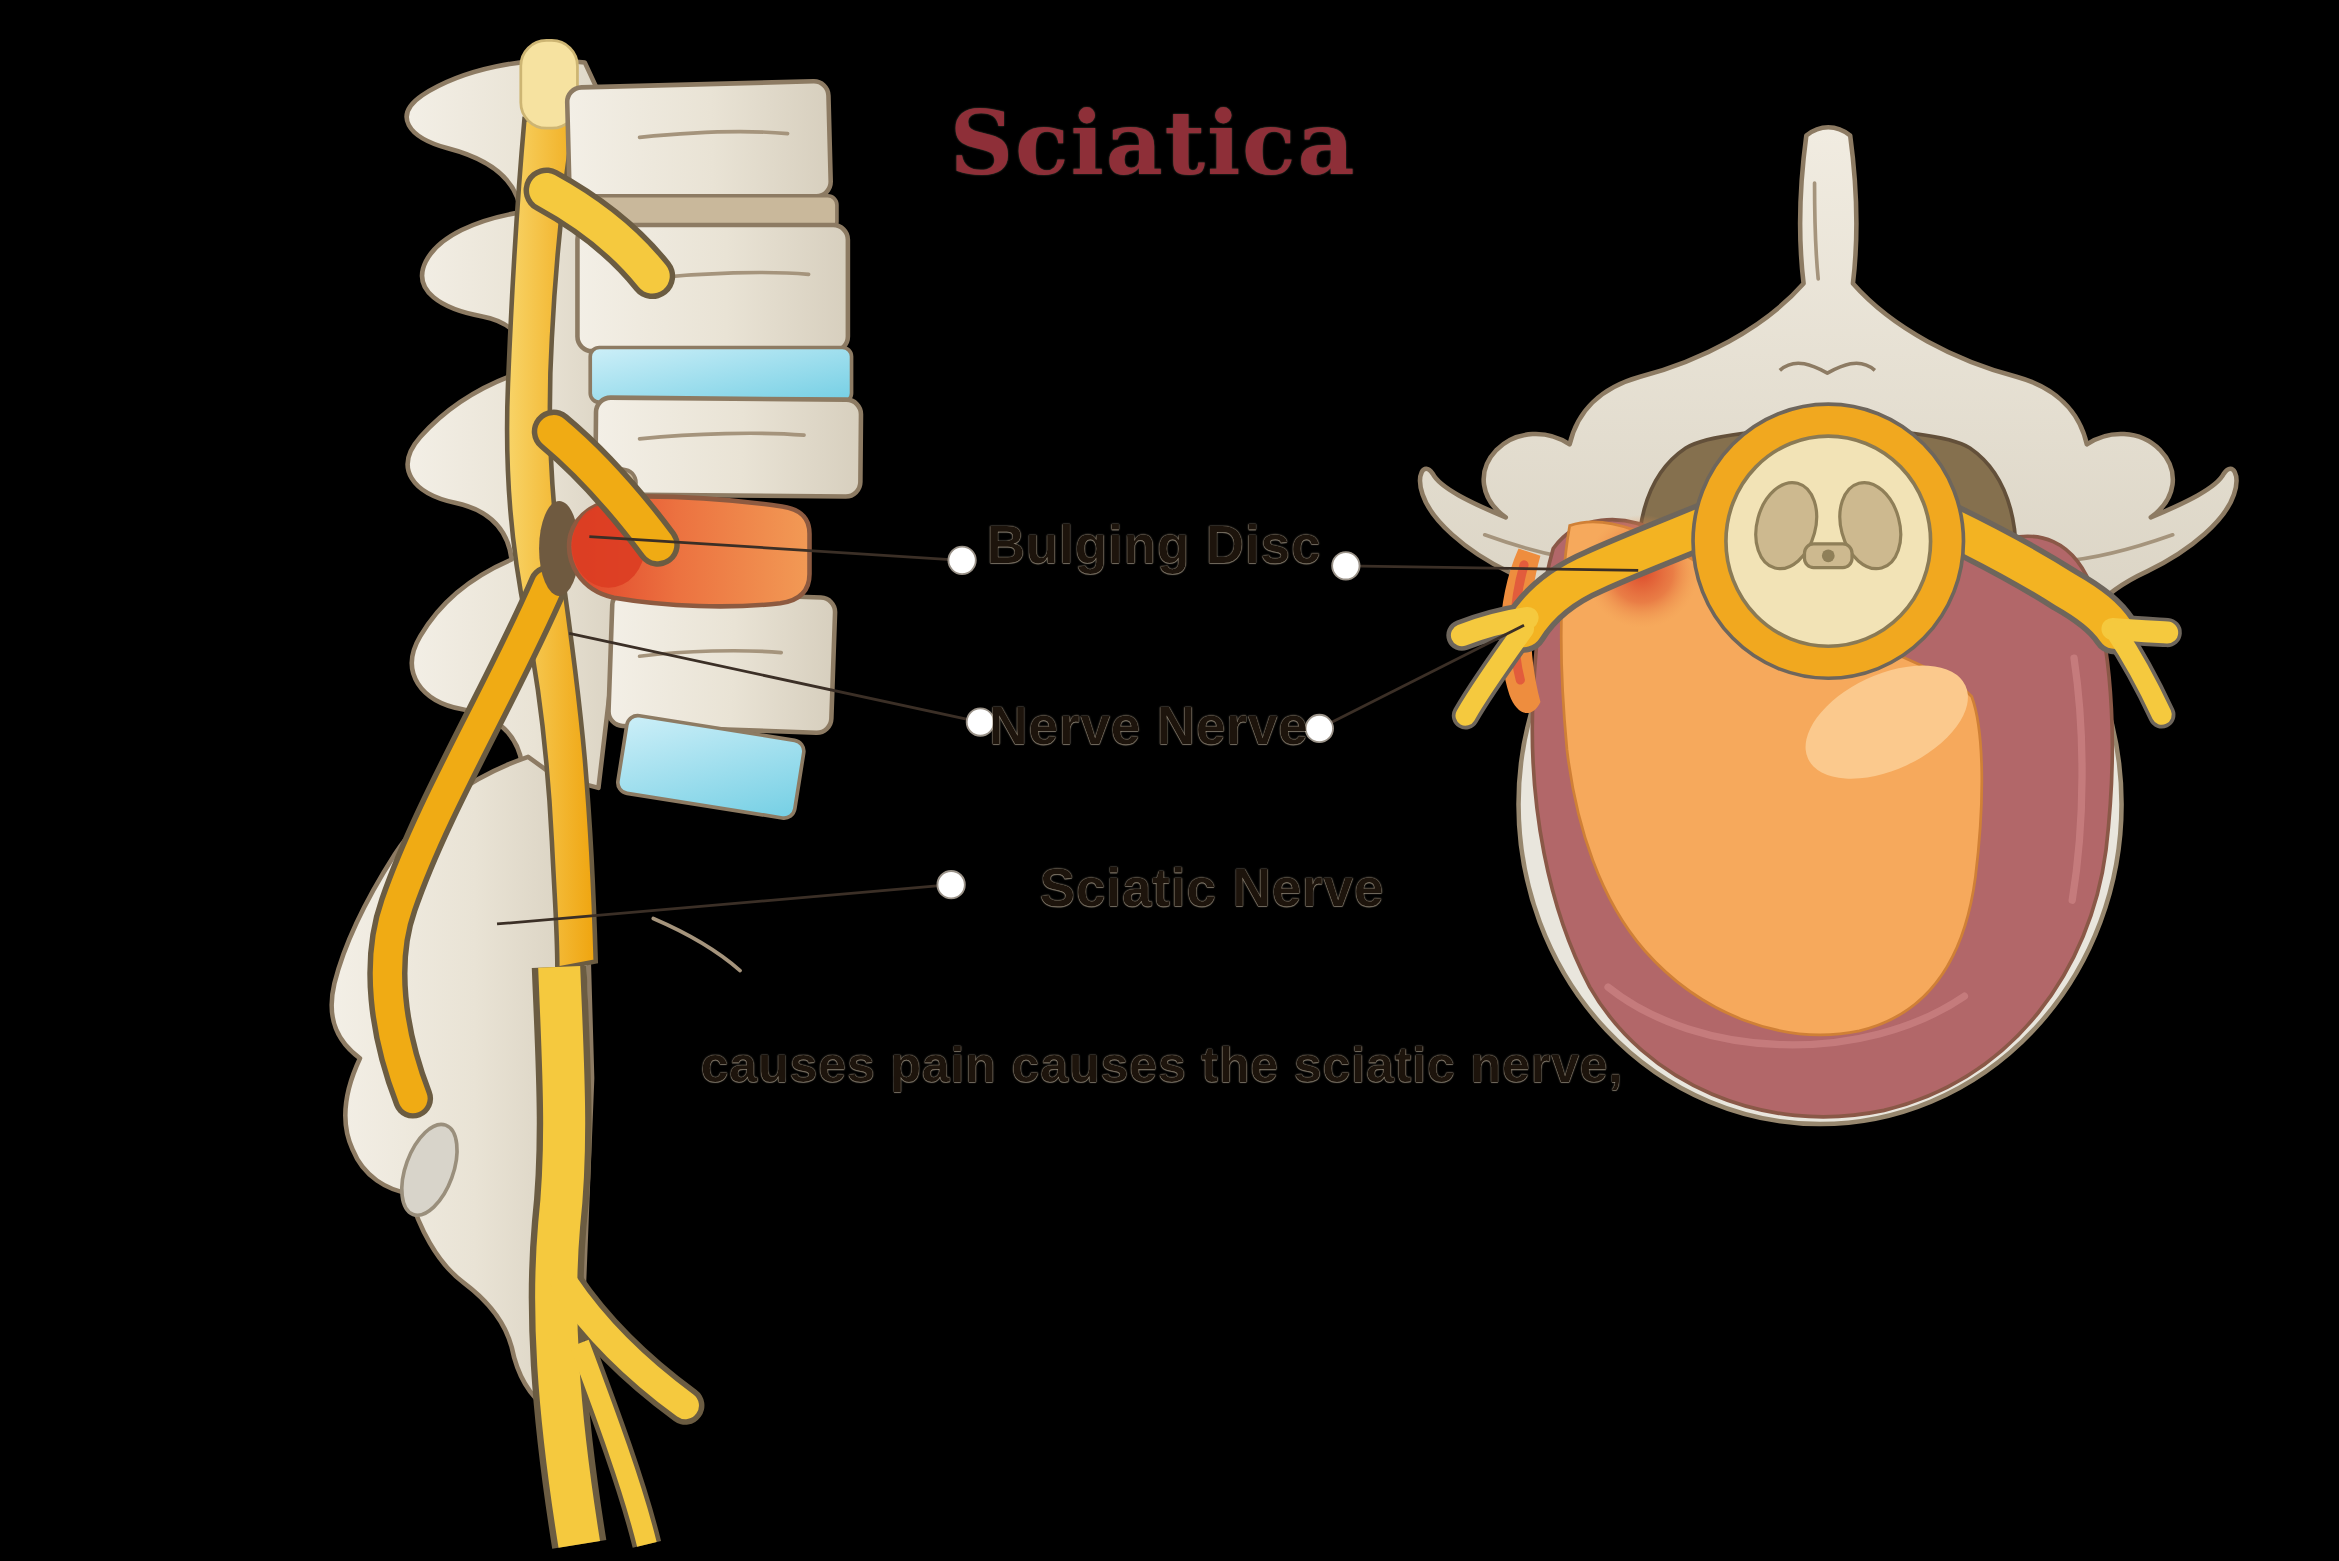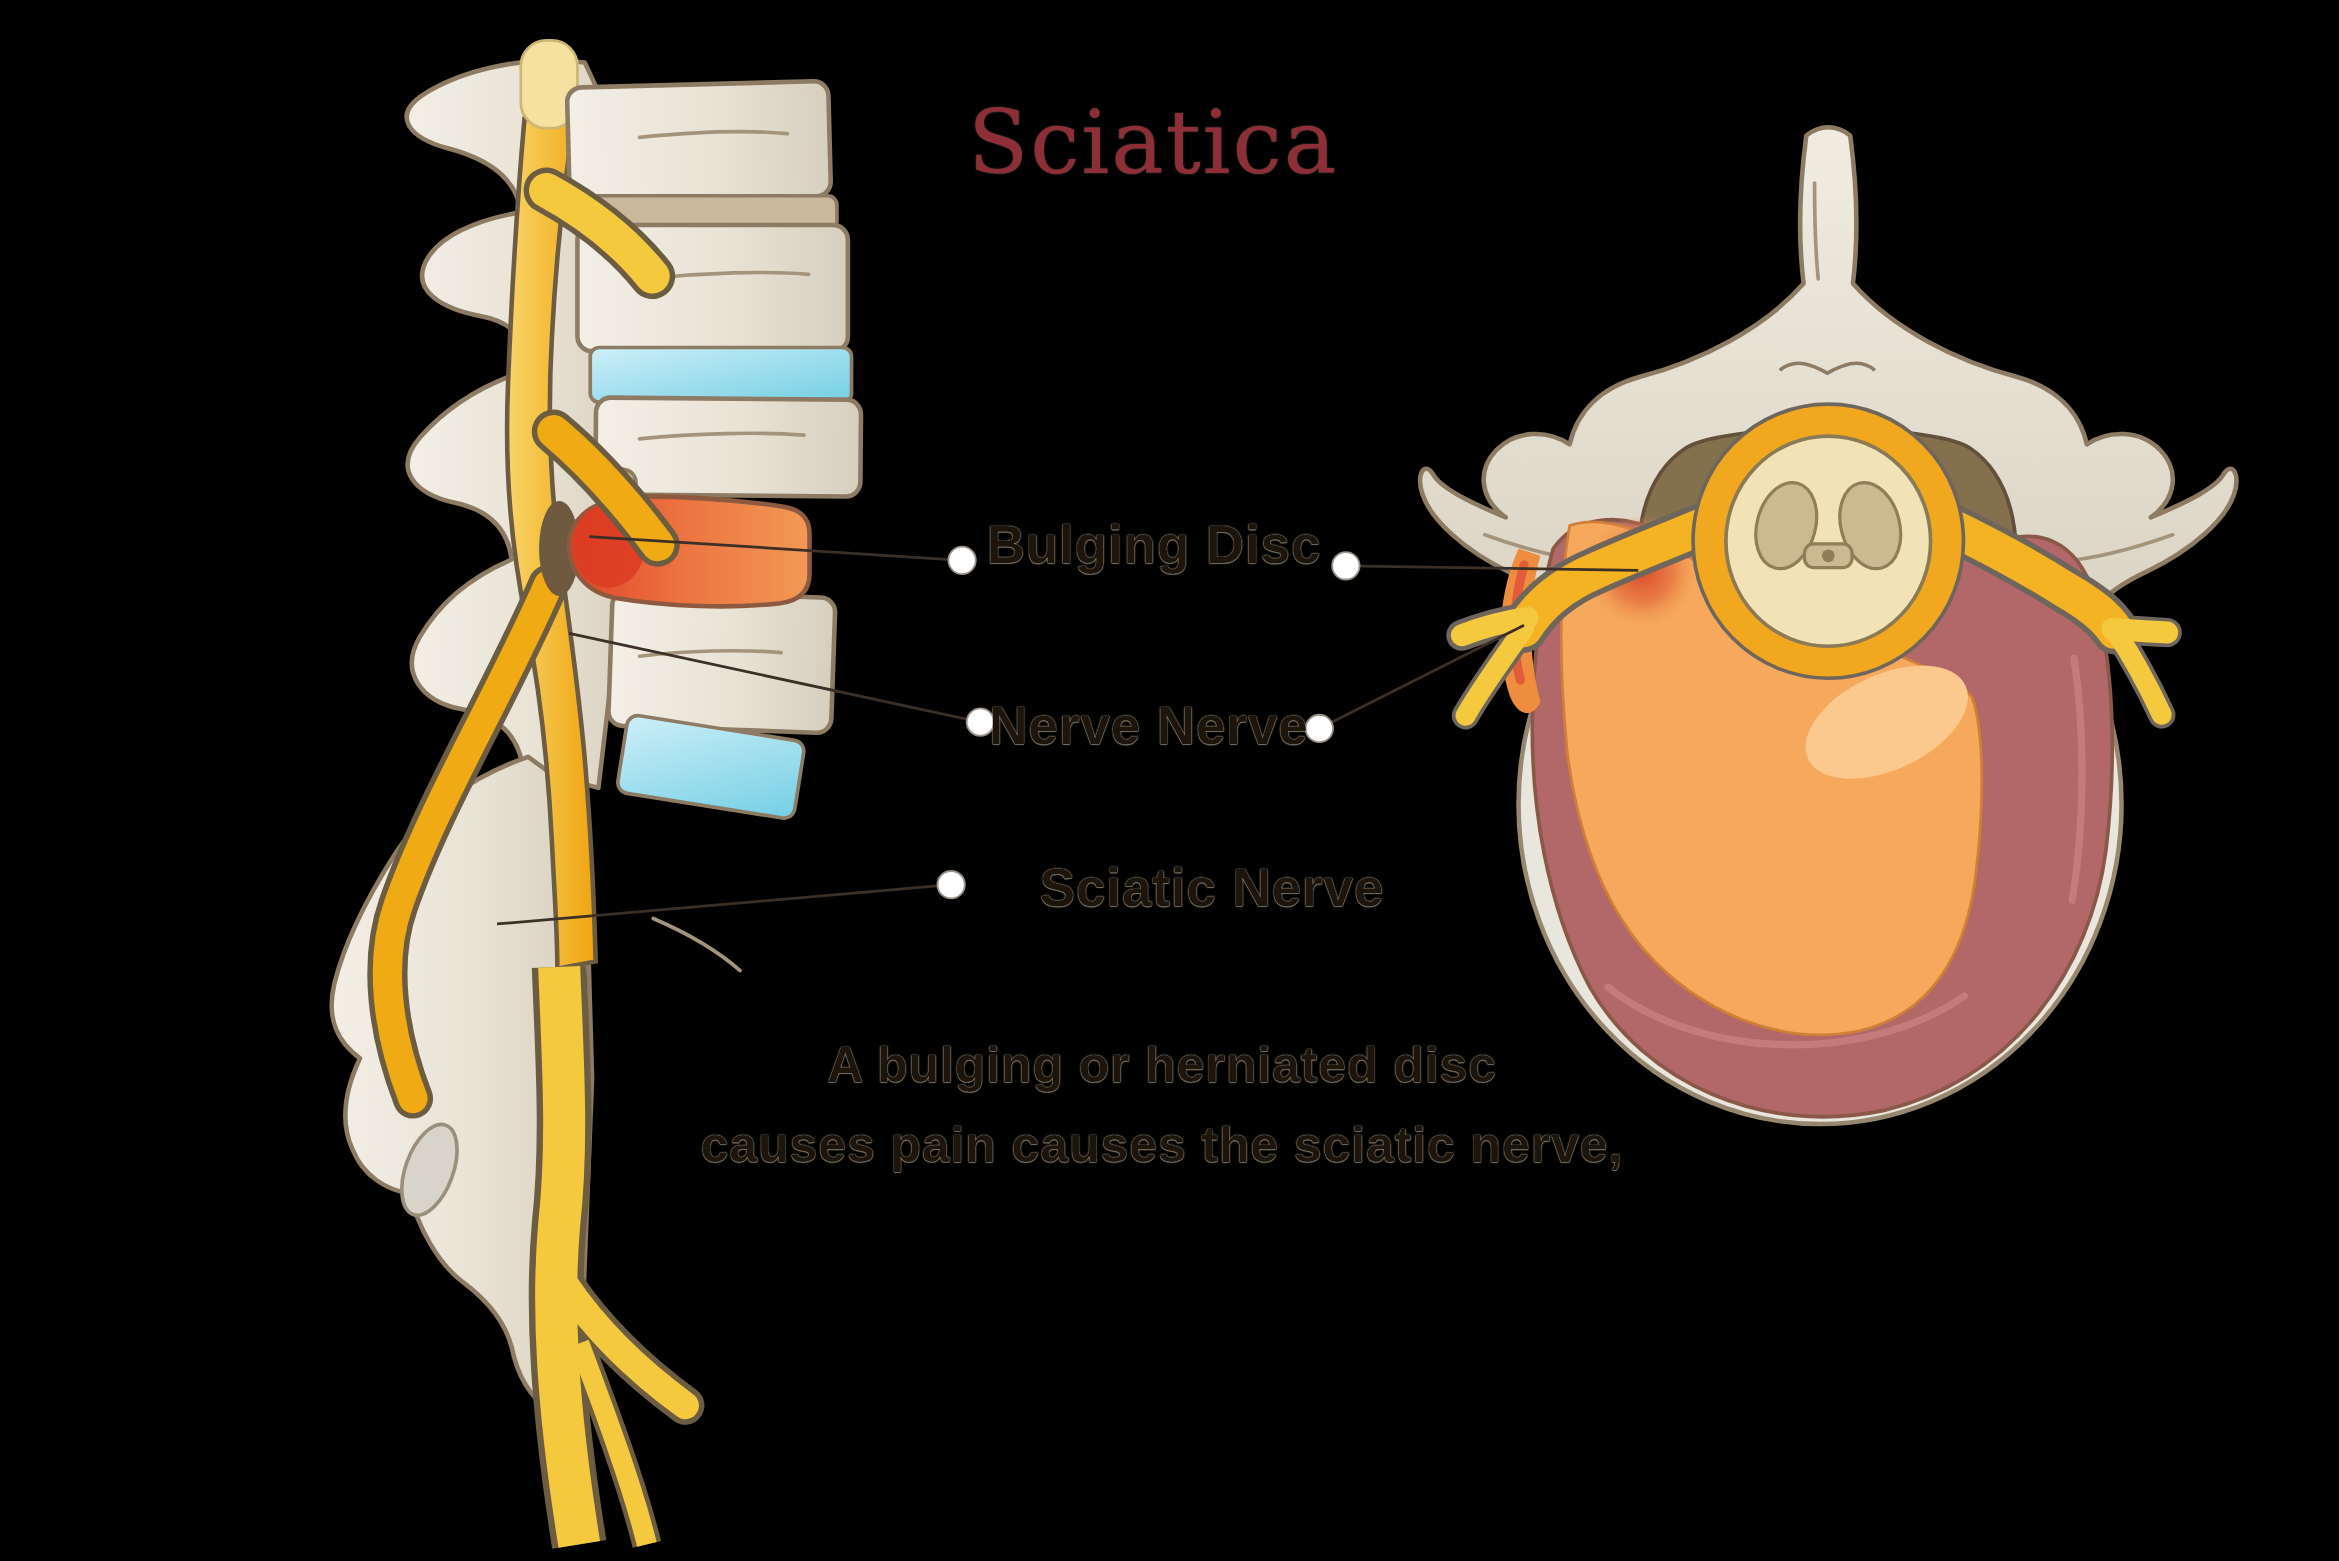--- a/index.html
+++ b/index.html
@@ -2,21 +2,21 @@
 <html style="font-size:14.6px"><head>
 <meta charset="utf-8">
 <style>
   html,body{margin:0;padding:0;background:#000;}
   .stage{position:relative;width:2339px;height:1562px;background:#000;overflow:hidden;
          font-family:"Liberation Sans",sans-serif;}
   .stage svg{position:absolute;left:0;top:0;}
   .txt{position:absolute;transform:translateX(-50%);white-space:nowrap;
        color:#1d140c;
        text-shadow:0 0 1.8px rgba(246,231,205,.60),0 0 0.9px rgba(246,231,205,.55),0 0.9px 0.9px rgba(246,231,205,.35);}
-  .title{font-family:"DejaVu Serif","Liberation Serif",serif;font-weight:normal;
+  .title{font-family:"DejaVu Serif","Liberation Serif",serif;font-weight:bold;
          font-size:88px;color:#8e2f38;text-shadow:0 0 1.8px rgba(250,235,200,.35);letter-spacing:1.8px;}
   .label{font-size:53px;font-weight:bold;letter-spacing:0.9px;}
   .caption{font-size:50px;font-weight:bold;line-height:80px;text-align:center;letter-spacing:0.9px;}
   .copyright{font-family:"Liberation Serif",serif;font-size:28px;letter-spacing:0.9px;
              text-shadow:0 0 1.8px rgba(246,231,205,.7),0 0 0.9px rgba(246,231,205,.6);}
 </style>
 </head>
 <body>
 
 <div class="stage">
@@ -181,18 +181,17 @@
 
   <div class="txt title" style="left:1153px;top:91px;">Sciatica</div>
 
   <div class="txt label" style="left:1154px;top:514px;">Bulging Disc</div>
 
   <div class="txt label" style="left:1149px;top:695px;">Nerve Nerve</div>
 
   <div class="txt label" style="left:1212px;top:857px;">Sciatic Nerve</div>
 
   <div class="txt caption" style="left:1162px;top:1025px;">
-    <div>A bulging or herniated disc</div>
     <div>causes pain causes the sciatic nerve,</div>
   </div>
 
 </div>
 
 
 </body></html>

